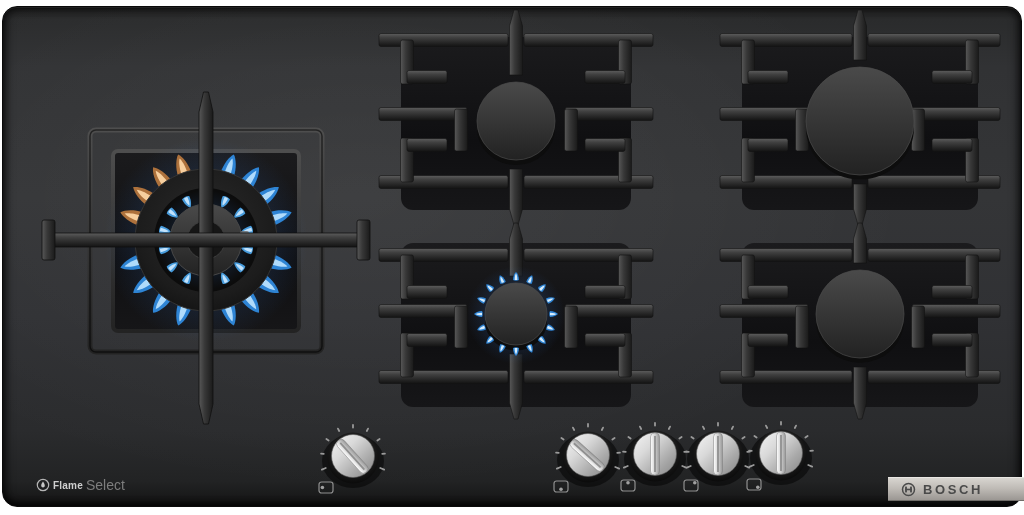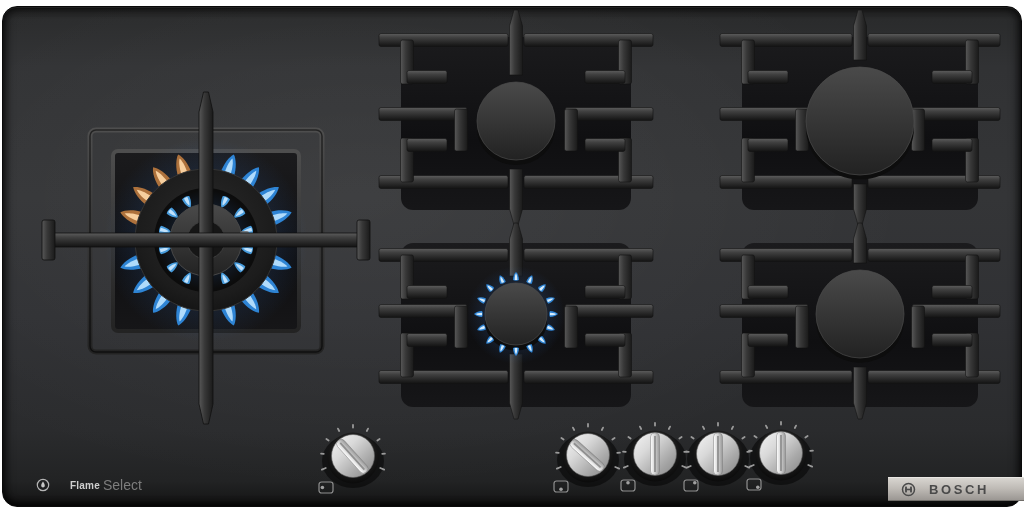--- a/index.html
+++ b/index.html
@@ -17,27 +17,27 @@
       inset 0 1px 0 rgba(255,255,255,0.07),
       inset 0 -3px 6px rgba(0,0,0,0.7),
       inset 4px 0 8px rgba(0,0,0,0.45),
       inset -4px 0 8px rgba(0,0,0,0.45);
   }
   #scene{position:absolute;left:0;top:0;}
   .flameselect{
     position:absolute;left:36px;top:477px;height:16px;
     display:flex;align-items:center;gap:3px;
   }
-  .fs-bold{font-weight:bold;font-size:10px;color:#cfcfcf;letter-spacing:0.2px;margin-left:17px;}
+  .fs-bold{font-weight:bold;font-size:10px;color:#cfcfcf;letter-spacing:0.2px;}
   .fs-light{font-size:14px;color:#7d7d7d;}
   .bosch-bar{
     position:absolute;left:888px;top:477px;width:136px;height:24px;
     background:linear-gradient(180deg,#d8d5d0 0%,#bdb9b4 50%,#9b9793 100%);
     border-top:1px solid #e9e7e3;border-bottom:1px solid #6f6c68;
-    box-sizing:border-box;display:flex;align-items:center;gap:13px;padding-left:13px;
+    box-sizing:border-box;display:flex;align-items:center;gap:7px;padding-left:13px;
   }
   .bosch-text{font-weight:bold;font-size:13px;letter-spacing:2.6px;color:#4a4a4a;}
 </style>
 </head>
 <body>
 
 <div class="stage">
   <div class="hob"></div>
 
   <svg id="scene" width="1024" height="515" viewBox="0 0 1024 515">

